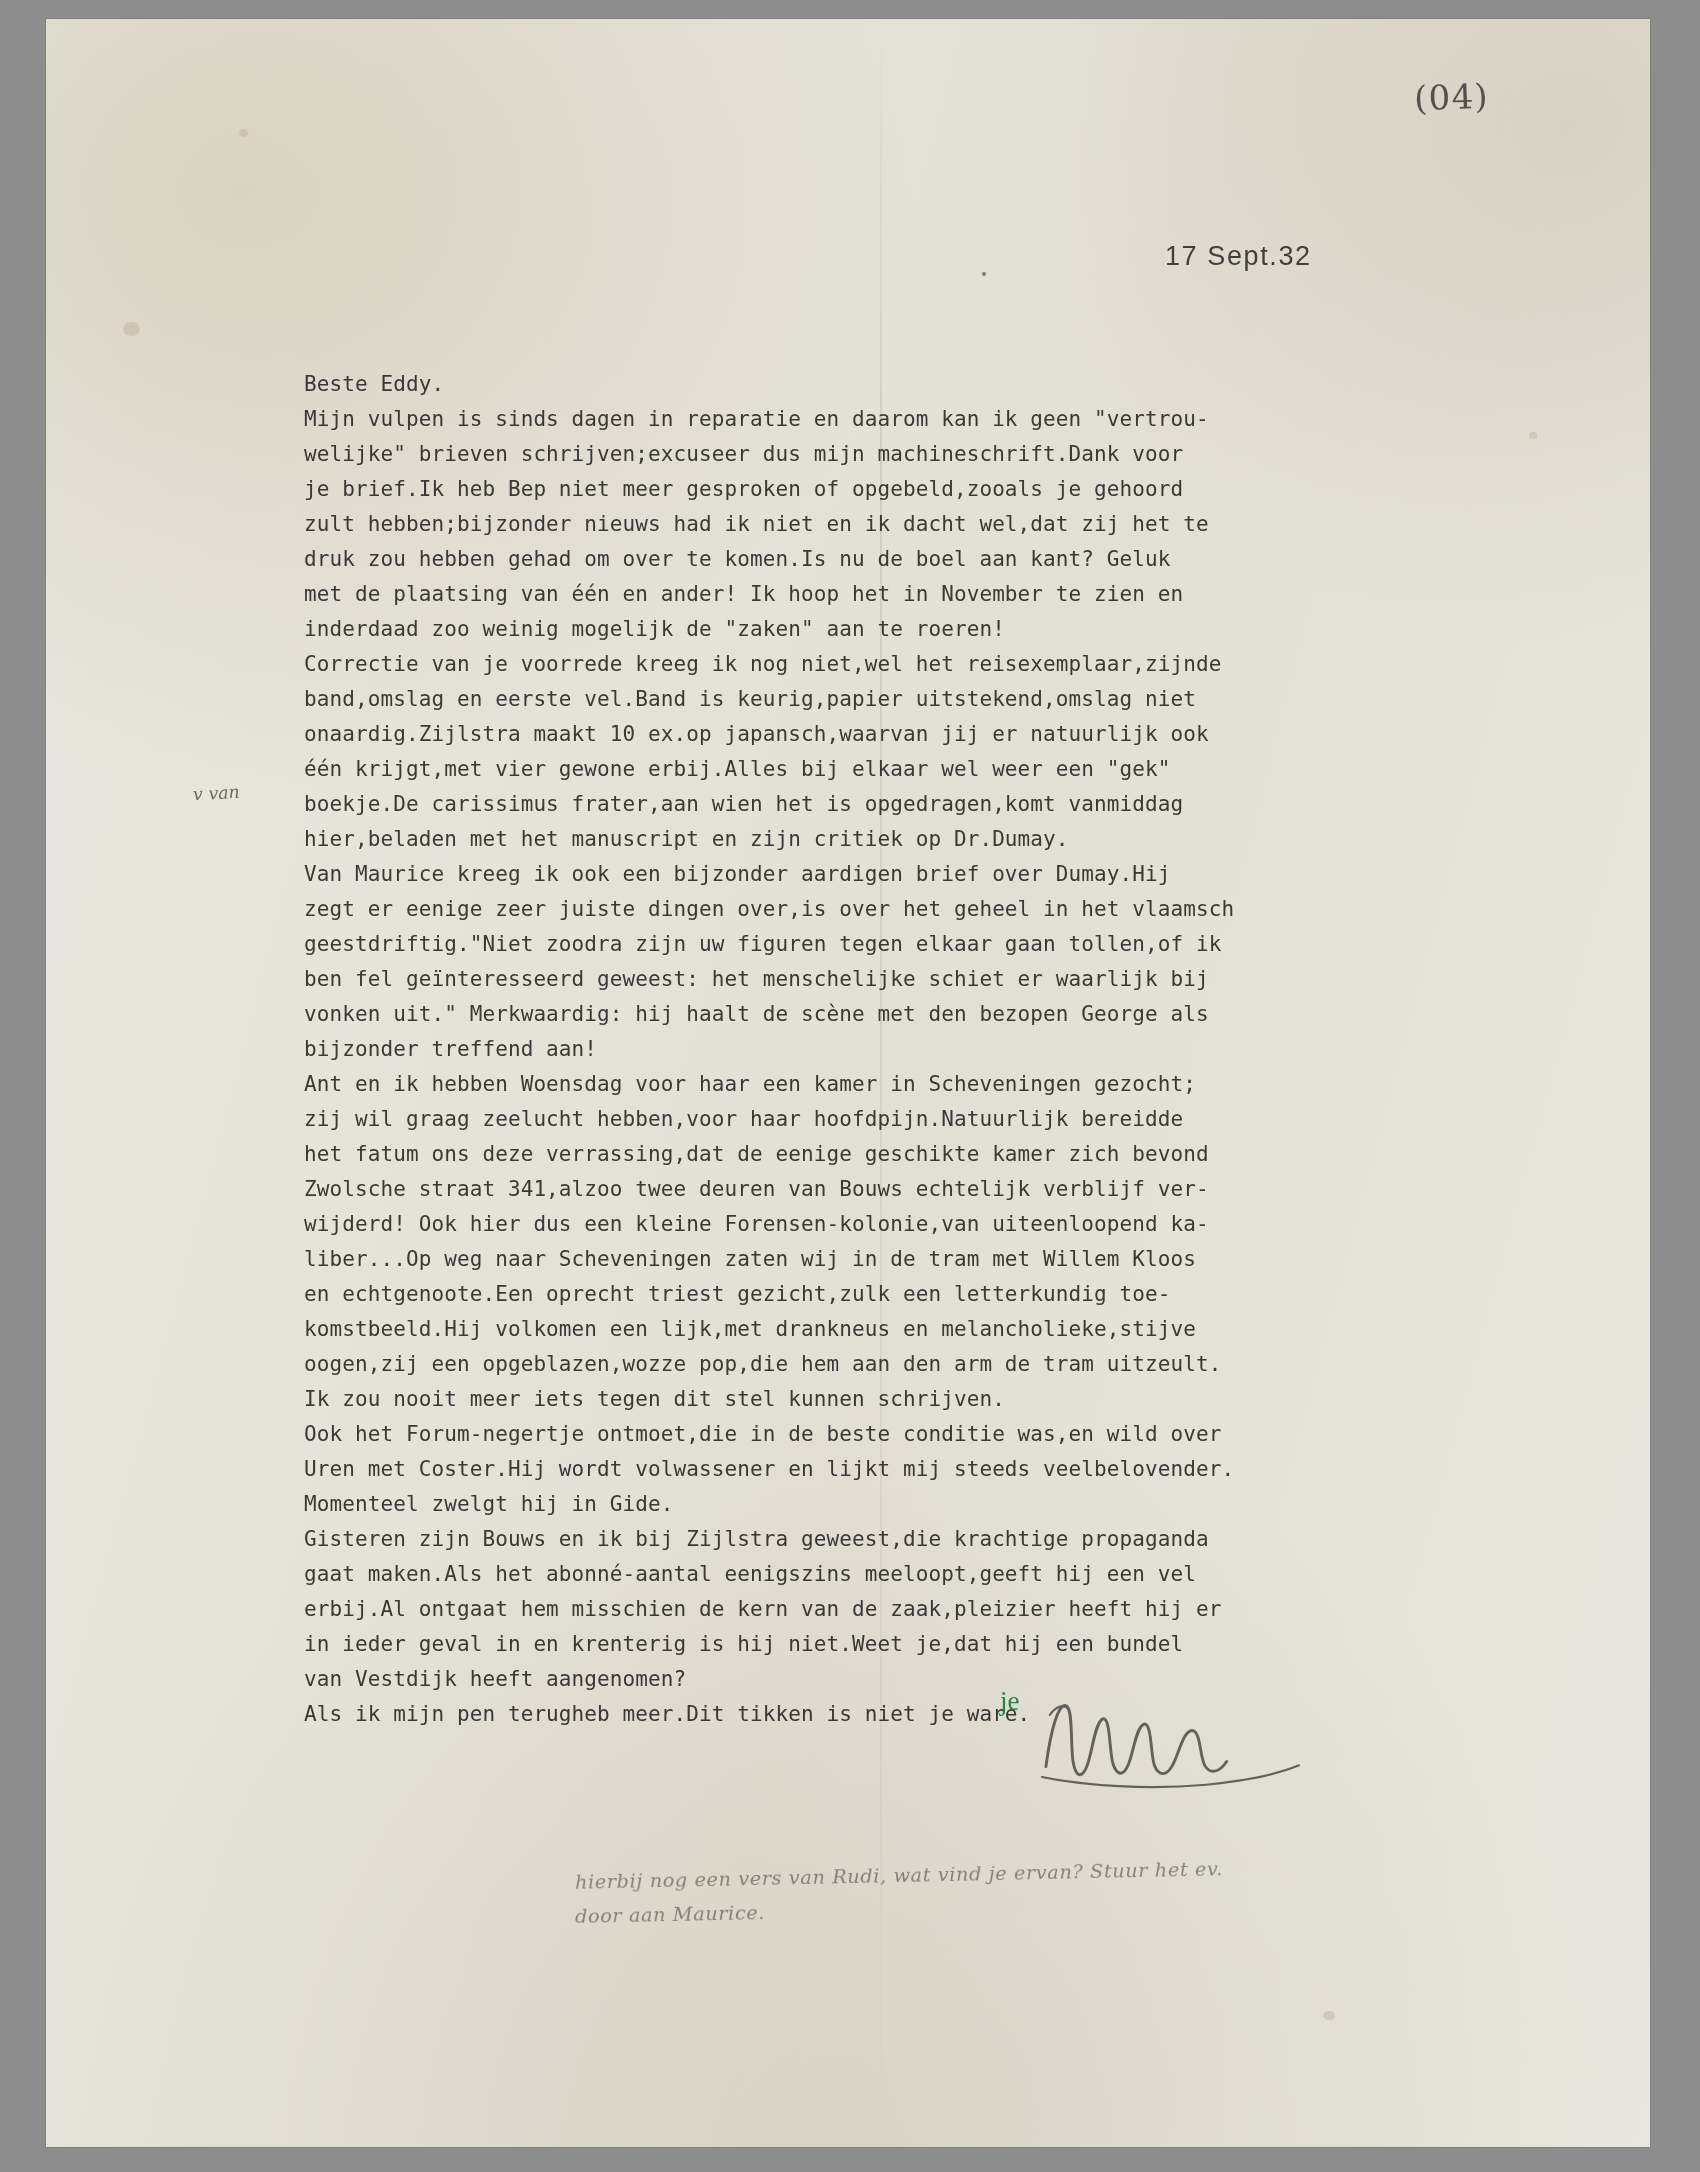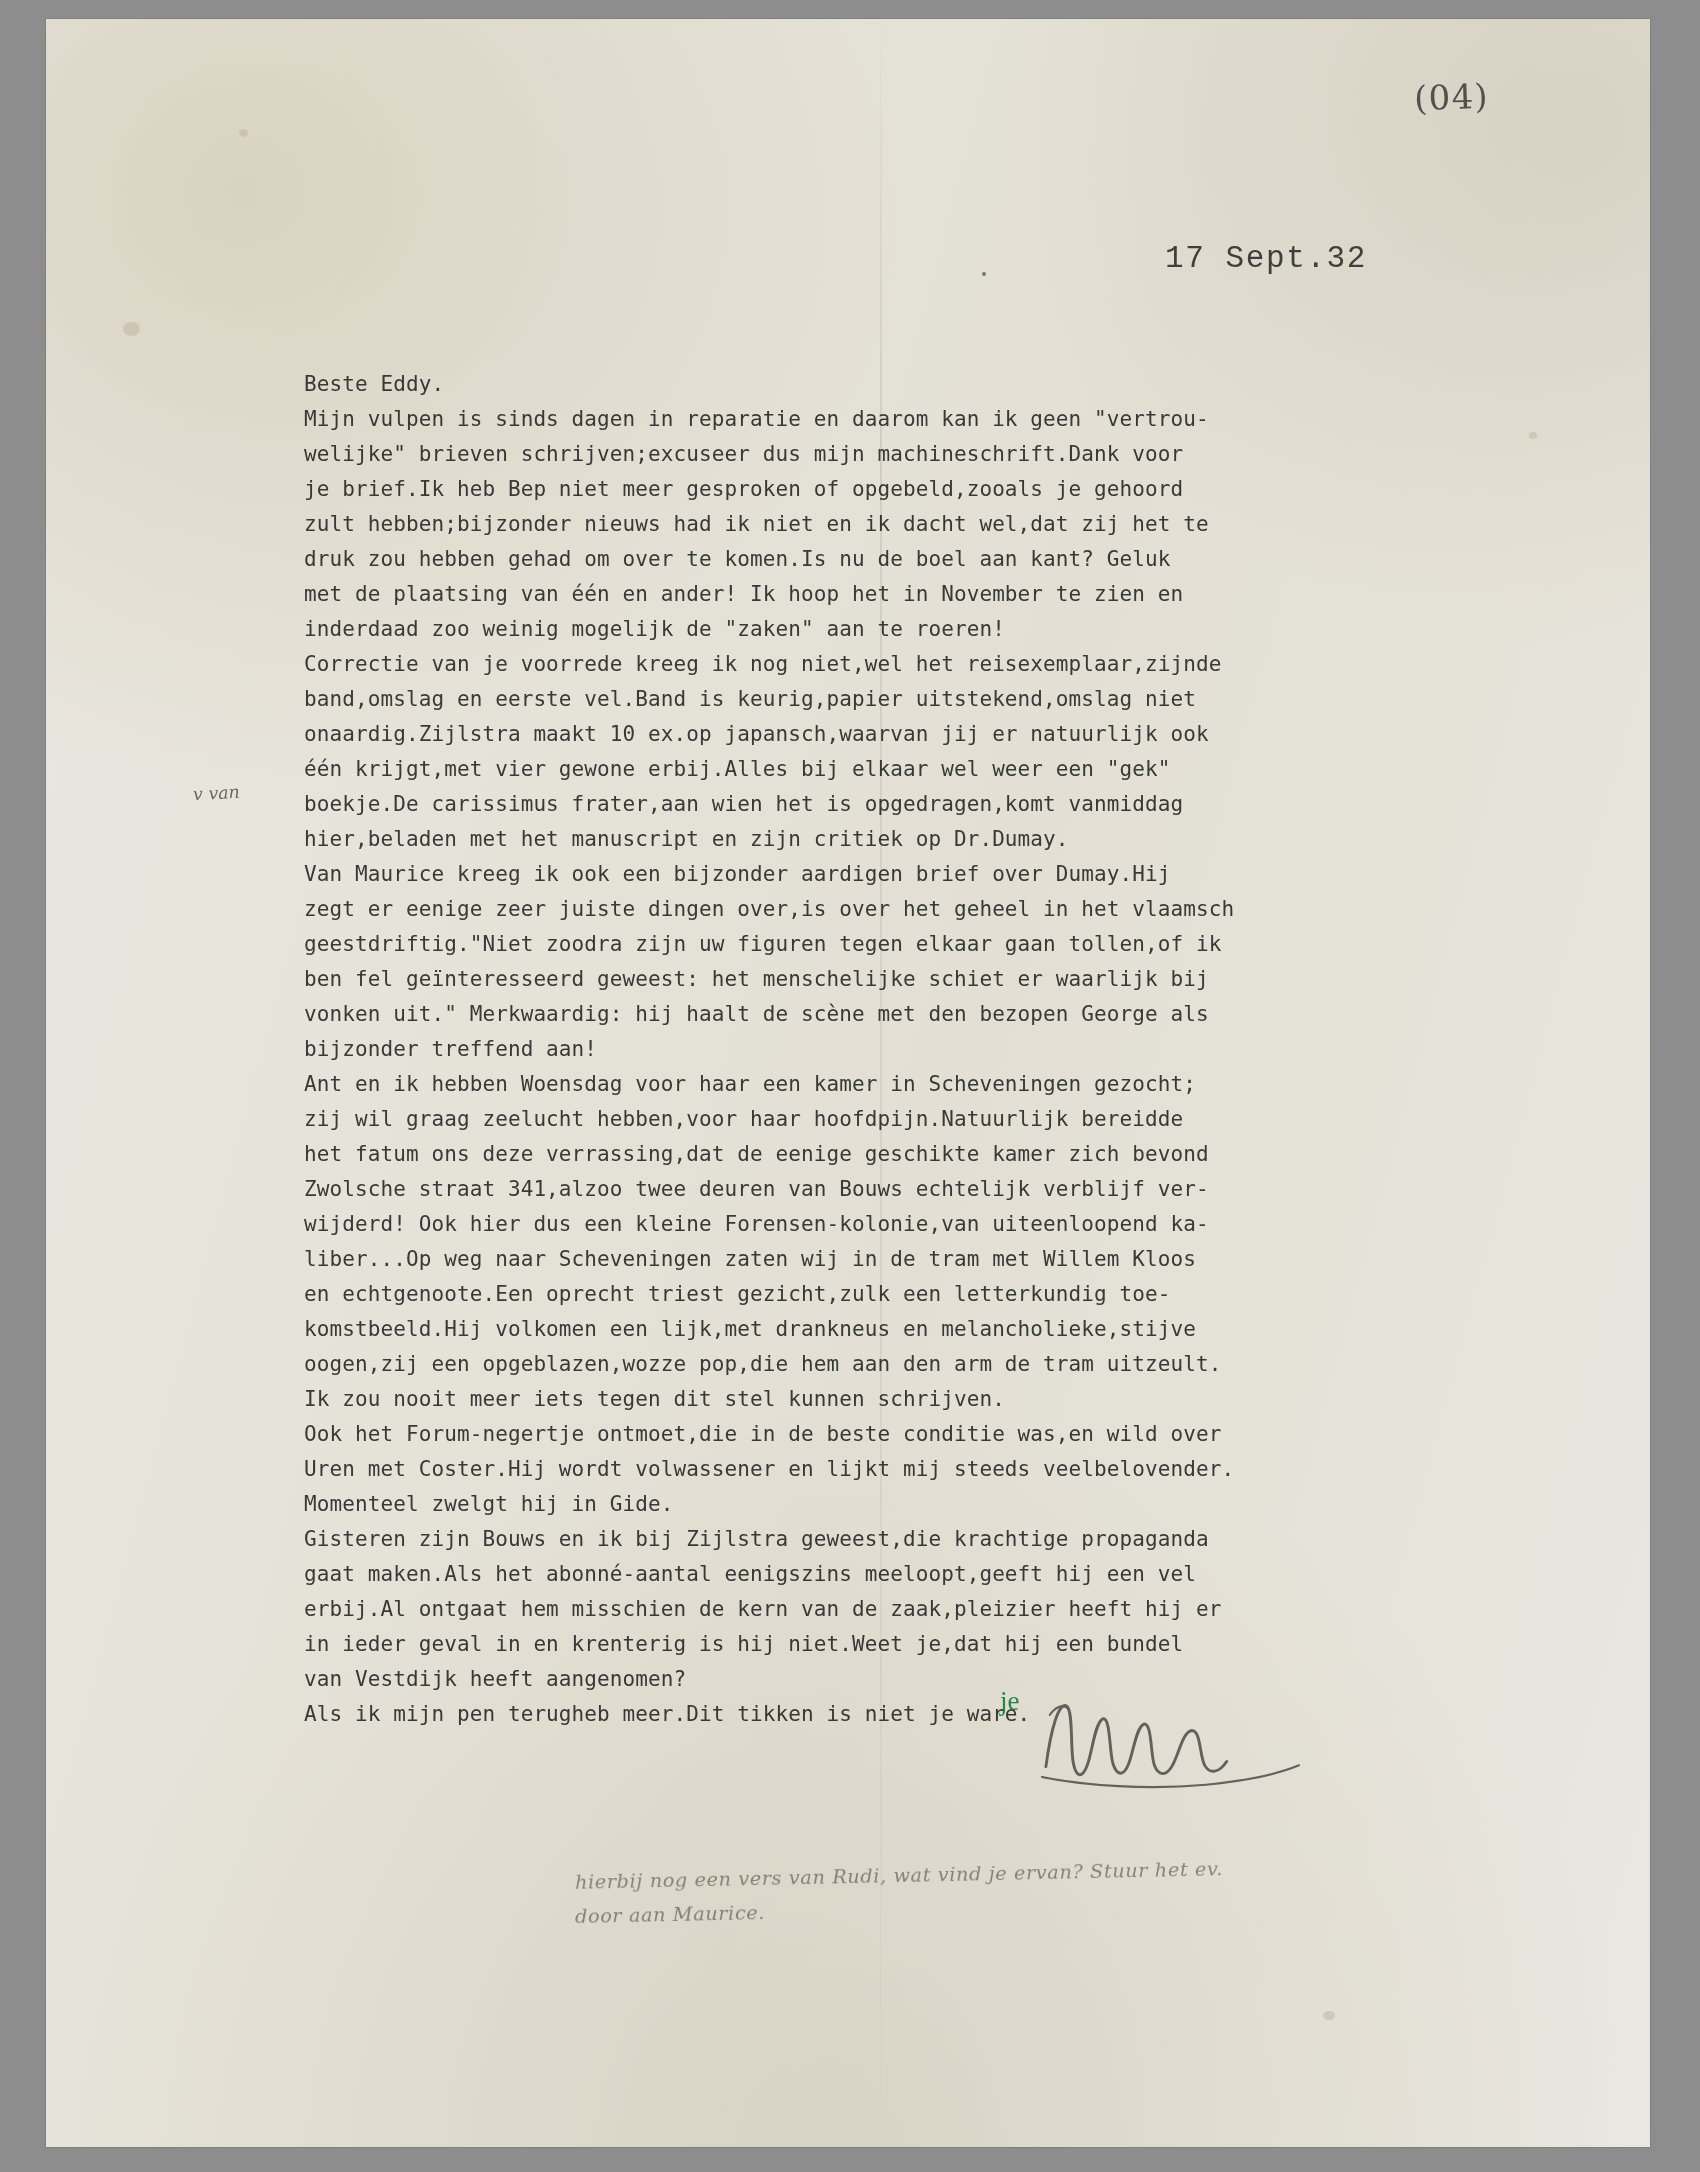--- a/index.html
+++ b/index.html
@@ -67,22 +67,22 @@
     color: #3a3a38;
     letter-spacing: 1.3px;
     transform: rotate(-2deg);
     opacity: 0.85;
   }
   
   #date-line {
     position: absolute;
     left: 1119px;
     top: 222px;
-    font-family: Liberation Mono, monospace;
-    font-size: 31px;
+    font-family: Liberation Sans, sans-serif;
+    font-size: 27px;
     letter-spacing: 1.6px;
     color: #2f2f2d;
     opacity: 0.9;
   }
   
   .stray-mark {
     position: absolute;
     width: 3.9px;
     height: 3.9px;
     background: #4a4a46;

